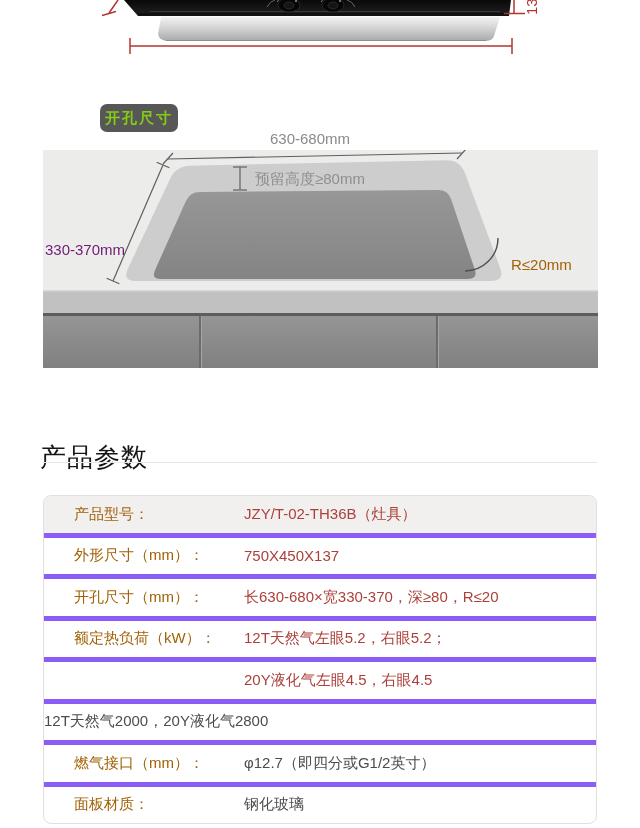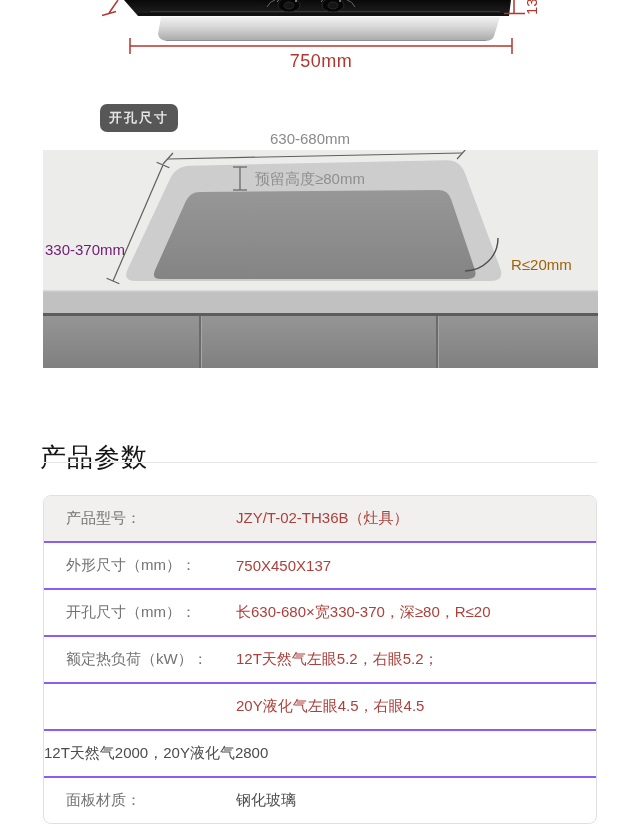--- a/index.html
+++ b/index.html
@@ -8,45 +8,45 @@
   .page { position:relative; width:640px; height:828px; background:#ffffff; overflow:hidden; }
 
   .abs { position:absolute; }
 
   
   .dim-750 { left:130px; top:51px; width:382px; text-align:center;
              font-size:18px; color:#b3362e; letter-spacing:.5px; }
 
   
   .badge { left:100px; top:104px; width:78px; height:28px; line-height:28px;
-           background:#575757; color:#e5e5e5; border-radius:7px; text-align:center;
-           font-size:13px; font-weight:600; letter-spacing:2px; }
+           background:#575757; color:#84cc16; border-radius:7px; text-align:center;
+           font-size:15px; font-weight:600; letter-spacing:2px; }
 
   .top-width { left:160px; top:130px; width:300px; text-align:center;
                font-size:15px; color:#8a8a8a; }
 
   
   .panel { left:43px; top:150px; width:555px; height:218px; background:#ececeb; }
   .panel .lbl { position:absolute; white-space:nowrap; }
   .lbl-side    { left:2px;   top:52px;  font-size:15px; color:#701a75;margin-top:39px; }
   .lbl-reserve { left:212px; top:20px;  font-size:15px; color:#8f8f8f; }
   .lbl-radius  { left:468px; top:106px; font-size:15px; color:#a16207; }
 
   
   .heading { left:40px; top:420px; font-size:26px; color:#161616; letter-spacing:1px;margin-top:20px; }
   .divider { left:43px; top:462px; width:554px; height:1px; background:#e9e7e6; }
 
   
   .ptable { left:43px; top:495px; width:554px; height:329px; background:#ffffff;
             border:1px solid #e2dfdf; border-radius:8px; overflow:hidden;
             display:flex; flex-direction:column; }
-  .prow { flex:1; display:flex; align-items:center; border-top:2px solid #8b5cf6; }
+  .prow { flex:1; display:flex; align-items:center; border-top:5px solid #8b5cf6; }
   .prow:first-child { border-top:none; }
   .prow.shaded { background:#f2f0ef; }
-  .plabel { width:192px; padding-left:22px; font-size:15px; color:#737373; }
+  .plabel { width:192px; padding-left:22px; font-size:15px; color:#a16207;margin-left:8px; }
   .pvalue { flex:1; font-size:15px; color:#4c4c4c; white-space:nowrap; }
   .pvalue.red { color:#ac403b; }
 </style>
 </head>
 <body>
 
 <div class="page">
 
   <svg class="abs" style="left:0;top:0" width="640" height="100" viewBox="0 0 640 100">
     <defs>
@@ -93,21 +93,20 @@
       <path d="M102,15.5 L116,11.5"></path>
       <path d="M514,0 L514,14"></path>
       <path d="M504,13.5 L525,13.5"></path>
       <path d="M130,46 L512,46"></path>
       <path d="M130,38 L130,54"></path>
       <path d="M512,38 L512,54"></path>
     </g>
     <text transform="translate(537,15) rotate(-90)" font-size="15" fill="#b3362e">137mm</text>
   </svg>
 
-  <div class="abs dim-750">750mm</div>
 
   <div class="abs badge">开孔尺寸</div>
 
   <div class="abs top-width">630-680mm</div>
 
   <div class="abs panel">
     <svg width="555" height="218" viewBox="0 0 555 218">
       <defs>
         <linearGradient id="gHole" x1="0" y1="0" x2="0" y2="1">
           <stop offset="0" stop-color="#979797"></stop>
@@ -178,18 +177,22 @@
       <div class="pvalue red">12T天然气左眼5.2，右眼5.2；</div>
     </div>
     <div class="prow">
       <div class="plabel"></div>
       <div class="pvalue red">20Y液化气左眼4.5，右眼4.5</div>
     </div>
     <div class="prow">
       <div class="pvalue">12T天然气2000，20Y液化气2800</div>
     </div>
     <div class="prow">
+      <div class="plabel">燃气接口（mm）：</div>
+      <div class="pvalue">φ12.7（即四分或G1/2英寸）</div>
+    </div>
+    <div class="prow">
       <div class="plabel">面板材质：</div>
       <div class="pvalue">钢化玻璃</div>
     </div>
   </div>
 
 </div>
 
 </body></html>

